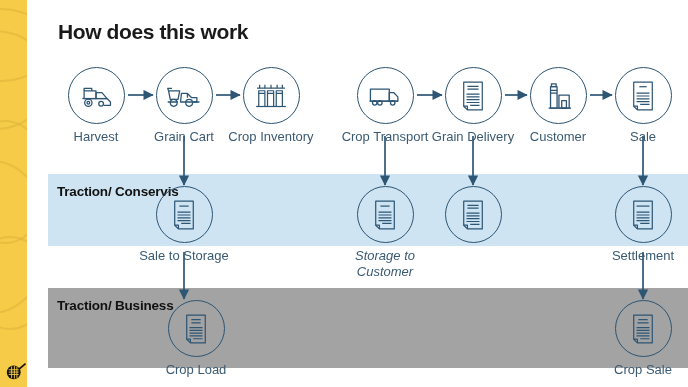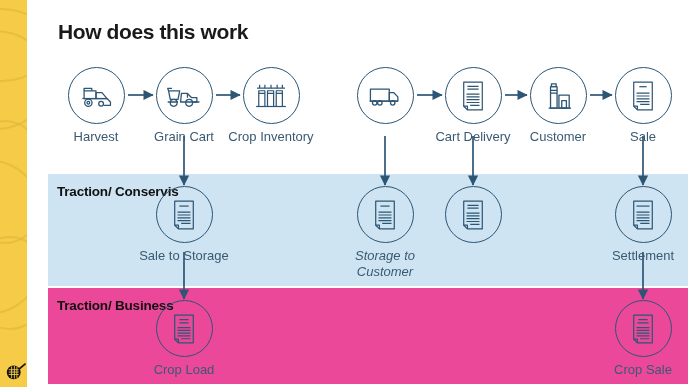--- a/index.html
+++ b/index.html
@@ -57,27 +57,27 @@
   }
 
   
   .band {
     position: absolute;
     left: 48px;
     right: 0;
   }
   #band-blue {
     top: 174px;
-    height: 112px;
+    height: 72px;
     background: #cfe4f2;
   }
   #band-green {
     top: 288px;
-    height: 96px;
-    background: #ec4899;
+    height: 80px;
+    background: #a3a3a3;
     text-align: center;
   }
   .band-label {
     position: absolute;
     left: 9px;
     top: 10px;
     font-size: 13.5px;
     font-weight: bold;
     color: #111111;
     line-height: 1.22;
@@ -234,34 +234,35 @@
         <g fill="none" stroke="#2d5574" stroke-width="1.5" stroke-linejoin="round">
           <path d="M3 6 h22 v14 H3 z"></path>
           <path d="M25 10 h5 l5 5 v5 h-10 z"></path>
           <path d="M2 20 h33"></path>
           <circle cx="8" cy="22" r="2.6"></circle>
           <circle cx="14" cy="22" r="2.6"></circle>
           <circle cx="29" cy="22" r="2.6"></circle>
         </g>
       </svg>
     </div>
+    <div class="label">Crop Transport</div>
   </div>
 
   <div class="node" style="left:473px; top:67px;">
     <div class="circle">
       <svg width="26" height="32" viewBox="0 0 28 34">
         <g fill="none" stroke="#2d5574" stroke-width="1.3" stroke-linejoin="round">
           <path d="M4 2 h20 v30 H8 l-4 -4 z"></path>
           <path d="M4 28 h4 v4"></path>
           <path d="M8 6.6 h12 M8 9.6 h12"></path>
           <path d="M7 15 h14 M7 18 h14 M7 21 h14 M7 24 h14 M11 27 h10"></path>
         </g>
       </svg>
     </div>
-    <div class="label">Cart Delivery</div>
+    <div class="label">Grain Delivery</div>
   </div>
 
   <div class="node" style="left:558px; top:67px;">
     <div class="circle">
       <svg width="28" height="32" viewBox="0 0 30 34">
         <g fill="none" stroke="#2d5574" stroke-width="1.4" stroke-linejoin="round">
           <path d="M8 4 h5 v3 h-5 z"></path>
           <path d="M7 7 h7 v23 H7 z"></path>
           <path d="M7 11 h7 M7 14 h7"></path>
           <path d="M16 16 h11 v14 H16 z"></path>
@@ -336,21 +337,21 @@
           <path d="M4 2 h20 v30 H8 l-4 -4 z"></path>
           <path d="M4 28 h4 v4"></path>
           <path d="M7 7.4 h14"></path>
           <path d="M7 14 h14 M7 17 h14 M7 20 h14 M7 23 h14 M11 26 h10"></path>
         </g>
       </svg>
     </div>
     <div class="label">Settlement</div>
   </div>
 
-  <div class="node" style="left:184px; top:300px;">
+  <div class="node" style="left:196px; top:300px;">
     <div class="circle">
       <svg width="26" height="32" viewBox="0 0 28 34">
         <g fill="none" stroke="#2d5574" stroke-width="1.3" stroke-linejoin="round">
           <path d="M4 2 h20 v30 H8 l-4 -4 z"></path>
           <path d="M4 28 h4 v4"></path>
           <path d="M9 7 h10 M9 10.4 h10"></path>
           <path d="M7 15.5 h14 M7 18.5 h14 M7 21.5 h14 M7 24.5 h14 M11 27.5 h10"></path>
         </g>
       </svg>
     </div>

